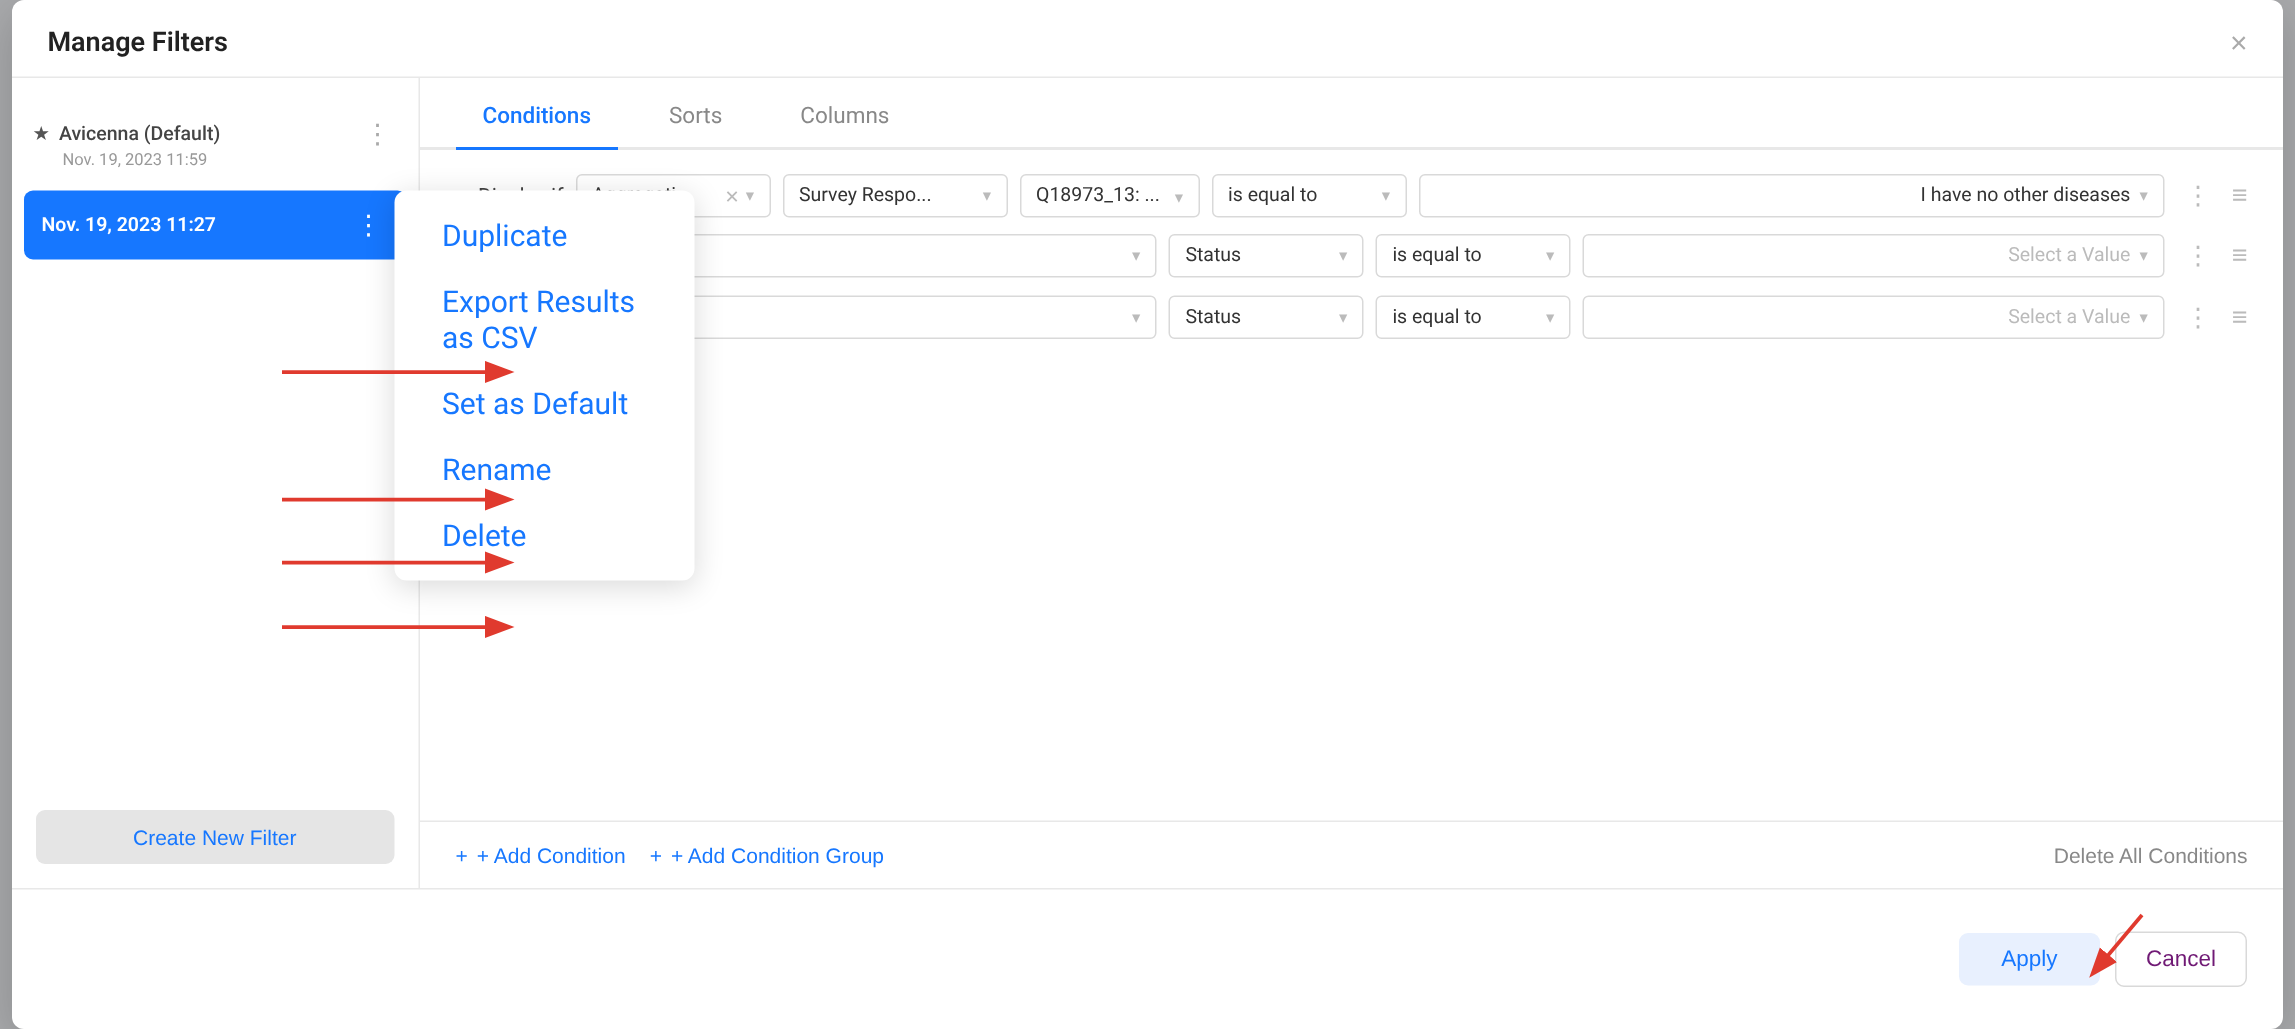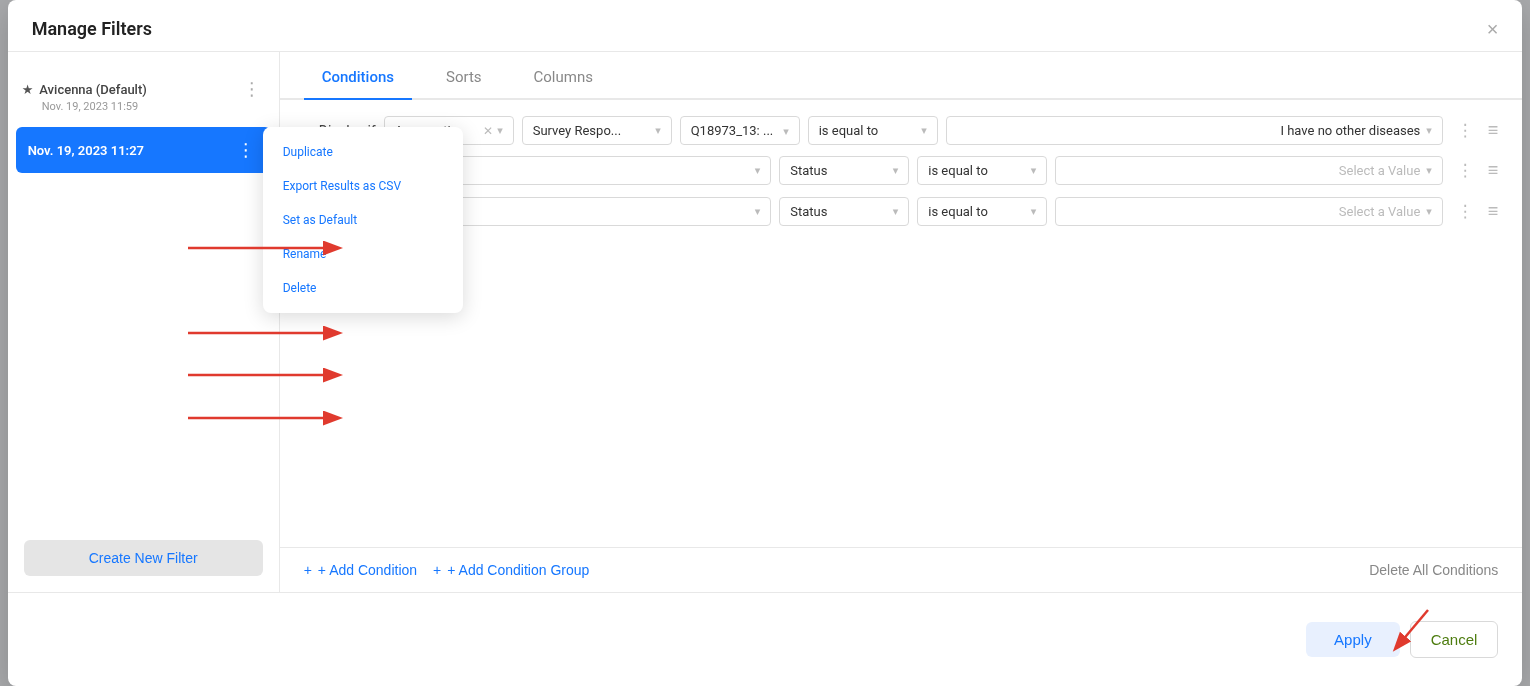--- a/index.html
+++ b/index.html
@@ -25,21 +25,21 @@
 
     .sidebar-filter-active { background: #1677ff; border-radius: 6px; margin: 4px 8px; padding: 10px 12px; display: flex; align-items: center; justify-content: space-between; cursor: pointer; position: relative; }
     .sidebar-filter-active .active-label { font-size: 13px; font-weight: 600; color: #fff; }
     .sidebar-filter-active .dots-btn-white { background: none; border: none; color: #fff; font-size: 18px; cursor: pointer; padding: 2px 4px; border-radius: 4px; }
 
     .sidebar-spacer { flex: 1; }
     .create-new-btn { margin: 12px 16px 0 16px; background: #e5e5e5; color: #1677ff; border: none; border-radius: 6px; padding: 10px 0; font-size: 14px; font-weight: 500; cursor: pointer; width: calc(100% - 32px); text-align: center; }
 
     
     .context-menu { position: absolute; left: 68px; top: 210px; background: #fff; border-radius: 8px; box-shadow: 0 4px 20px rgba(0,0,0,0.15); padding: 8px 0; z-index: 100; min-width: 200px; }
-    .context-menu-item { padding: 10px 20px; font-size: 12px; color: #1677ff; cursor: pointer; }
+    .context-menu-item { padding: 10px 32px; font-size: 20px; color: #1677ff; cursor: pointer; }
 
     
     .main-content { flex: 1; display: flex; flex-direction: column; overflow: hidden; }
 
     
     .tabs { display: flex; align-items: flex-end; padding: 0 24px; border-bottom: 2px solid #e8e8e8; gap: 16px; }
     .tab { padding: 16px 18px 12px 18px; font-size: 15px; color: #888; cursor: pointer; border-bottom: 2px solid transparent; margin-bottom: -2px; }
     .tab.active { color: #1677ff; border-bottom: 2px solid #1677ff; font-weight: 500; }
 
     
@@ -65,21 +65,21 @@
 
     
     .conditions-footer { padding: 14px 24px; display: flex; align-items: center; justify-content: space-between; border-top: 1px solid #e8e8e8; }
     .add-btns { display: flex; gap: 16px; }
     .add-btn { background: none; border: none; color: #1677ff; font-size: 14px; cursor: pointer; display: flex; align-items: center; gap: 4px; }
     .delete-all-btn { background: none; border: none; color: #888; font-size: 14px; cursor: pointer; }
 
     
     .modal-footer { display: flex; align-items: center; justify-content: flex-end; padding: 28px 24px; border-top: 1px solid #e8e8e8; gap: 10px; }
     .btn-apply { background: #e8f0fe; color: #1677ff; border: none; border-radius: 6px; padding: 9px 28px; font-size: 15px; cursor: pointer; font-weight: 500; }
-    .btn-cancel { background: #fff; color: #4d7c0f; border: 1px solid #d9d9d9; border-radius: 6px; padding: 9px 20px; font-size: 15px; cursor: pointer; }
+    .btn-cancel { background: #fff; color: #701a75; border: 1px solid #d9d9d9; border-radius: 6px; padding: 9px 20px; font-size: 15px; cursor: pointer; }
   </style>
 </head>
 <body>
 
 <div class="modal-overlay">
   <div class="modal">
 
     <div class="modal-header">
       <span class="modal-title">Manage Filters</span>
       <button class="modal-close">×</button>

